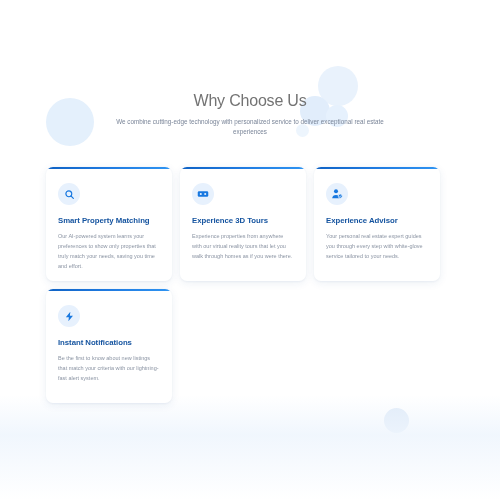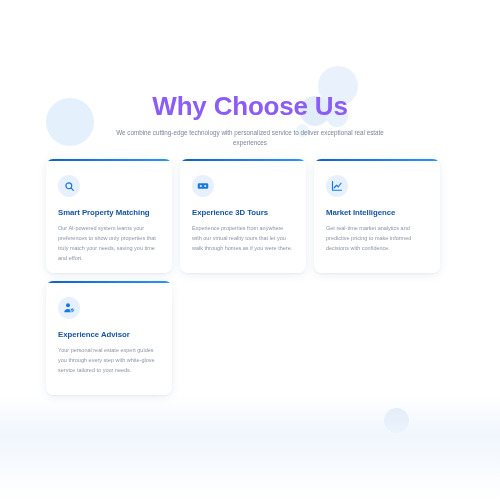--- a/index.html
+++ b/index.html
@@ -42,39 +42,39 @@
   .header {
     position: absolute;
     top: 92px;
     left: 0;
     width: 500px;
     text-align: center;
     z-index: 3;
   }
   .page-title {
     margin: 0;
-    font-size: 26px;
-    font-weight: 700;
+    font-size: 16px;
+    font-weight: 400;
     letter-spacing: -0.2px;
-    color: #8b5cf6;
+    color: #737373;
     line-height: 1.1;
   }
   .page-subtitle {
     margin: 7px auto 0 auto;
     width: 272px;
     font-size: 6.3px;
     line-height: 1.65;
     color: #7a8598;
     font-weight: 400;
   }
 
   
   .cards-grid {
     position: absolute;
-    top: 159px;
+    top: 167px;
     left: 46px;
     width: 408px;
     display: grid;
     grid-template-columns: repeat(3, 126px);
     grid-auto-rows: 114px;
     column-gap: 15px;
     row-gap: 11px;
     z-index: 3;
     gap: 8px;
   }
@@ -168,44 +168,43 @@
             <rect x="1.5" y="6.5" width="21" height="11" rx="2.6"></rect>
             <circle cx="7.6" cy="12" r="2.1" fill="#e7f1fd"></circle>
             <circle cx="16.4" cy="12" r="2.1" fill="#e7f1fd"></circle>
           </svg>
         </span>
       </div>
       <h3 class="card-title">Experience 3D Tours</h3>
       <p class="card-desc">Experience properties from anywhere with our virtual reality tours that let you walk through homes as if you were there.</p>
     </div>
 
-    <div class="card">
-      <div class="card-icon-wrap">
-        <span>
-          <svg width="12" height="12" viewBox="0 0 24 24" fill="none" stroke="#1878e0" stroke-width="2.4" stroke-linecap="round" stroke-linejoin="round">
-            <polyline points="3,3 3,20.5 21,20.5"></polyline>
-            <polyline points="6.5,15.5 11,10.5 14.5,13.5 20,6.5"></polyline>
-          </svg>
-        </span>
-      </div>
-      <h3 class="card-title">Market Intelligence</h3>
-      <p class="card-desc">Get real-time market analytics and predictive pricing to make informed decisions with confidence.</p>
-    </div>
 
     <div class="card">
       <div class="card-icon-wrap">
         <span>
           <svg width="12" height="12" viewBox="0 0 24 24" fill="#1878e0">
             <circle cx="10" cy="6.4" r="4"></circle>
             <path d="M2.4 20.5c0-4.2 3.4-6.6 7.6-6.6s7.6 2.4 7.6 6.6z"></path>
             <circle cx="18.6" cy="16.2" r="4.1" fill="#1878e0" stroke="#e7f1fd" stroke-width="1.6"></circle>
             <path d="M16.9 16.3l1.2 1.2 2.2-2.4" stroke="#e7f1fd" stroke-width="1.5" fill="none" stroke-linecap="round" stroke-linejoin="round"></path>
           </svg>
         </span>
       </div>
       <h3 class="card-title">Experience Advisor</h3>
       <p class="card-desc">Your personal real estate expert guides you through every step with white-glove service tailored to your needs.</p>
     </div>
 
+    <div class="card">
+      <div class="card-icon-wrap">
+        <span>
+          <svg width="11" height="11" viewBox="0 0 24 24" fill="#1878e0">
+            <polygon points="13.8,1.5 4,13.8 10.6,13.8 9.6,22.5 19.6,10.1 12.9,10.1"></polygon>
+          </svg>
+        </span>
+      </div>
+      <h3 class="card-title">Instant Notifications</h3>
+      <p class="card-desc">Be the first to know about new listings that match your criteria with our lightning-fast alert system.</p>
+    </div>
 
 
   </div>
 </div>
 
 </body></html>

